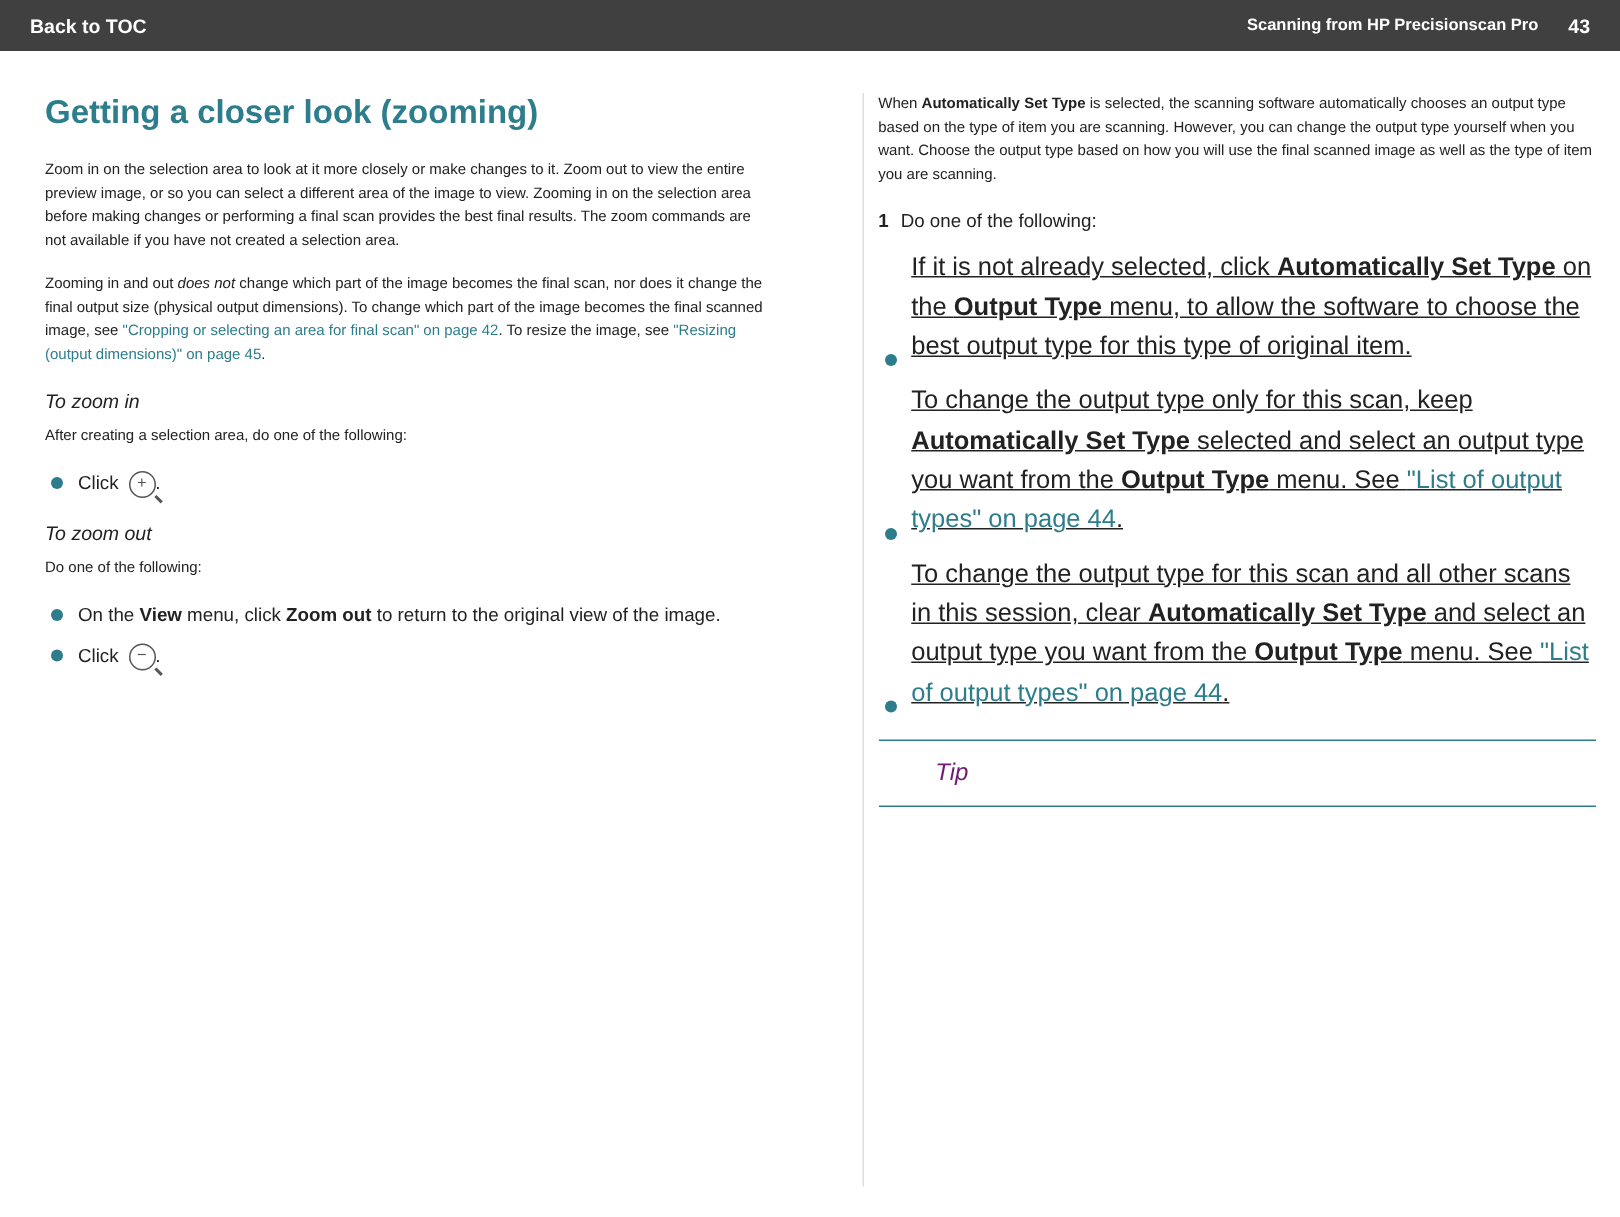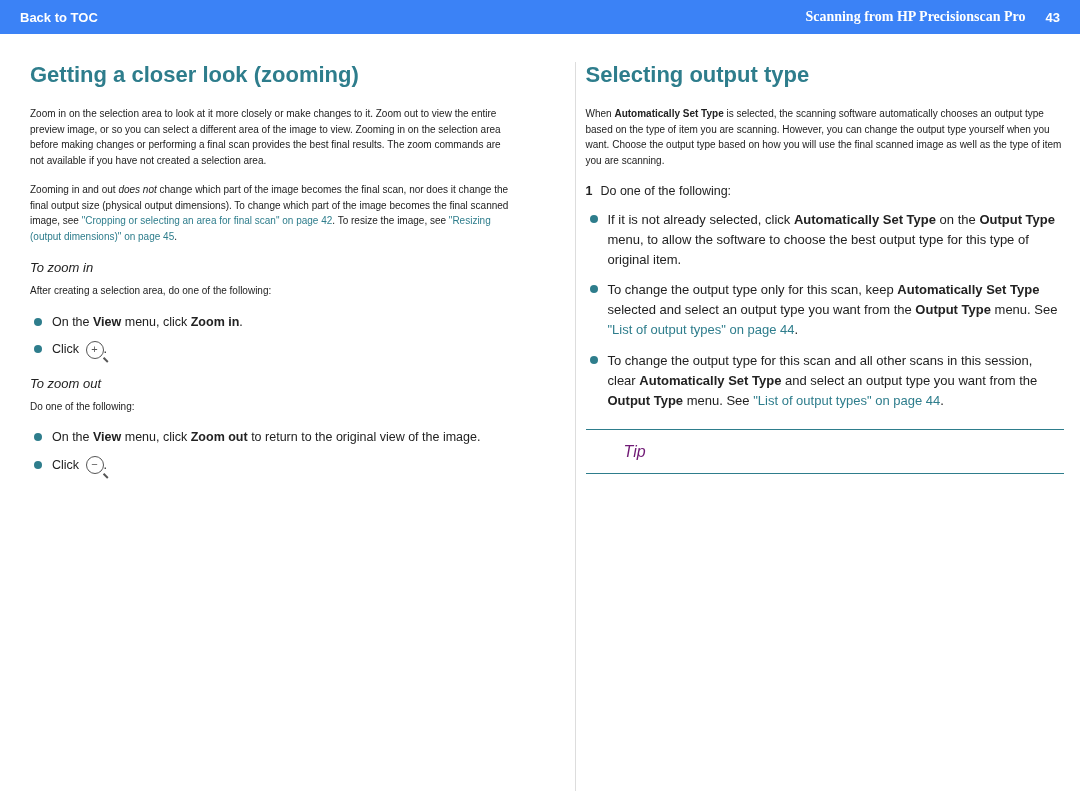--- a/index.html
+++ b/index.html
@@ -8,38 +8,37 @@
       font-size: 13px;
       color: #222;
       background: #fff;
       width: 1080px;
       height: 811px;
       overflow: hidden;
     }
 
     
     .header-bar {
-      background: #3b82f6;
+      background: #404040;
       display: flex;
       justify-content: space-between;
       align-items: center;
       padding: 6px 20px;
       height: 34px;
     }
     .header-back {
       color: #fff;
       font-size: 13px;
       font-weight: bold;
       text-decoration: none;
     }
     .header-title {
       color: #fff;
-      font-size: 14px;
-      font-weight: bold;
-      font-family: Liberation Serif, serif;
+      font-size: 11px;
+      font-weight: bold;
     }
     .header-page {
       color: #fff;
       font-size: 13px;
       font-weight: bold;
     }
 
     
     .main-content {
       display: flex;
@@ -172,24 +171,25 @@
     }
 
     
     .sub-bullet-list {
       list-style: none;
       padding-left: 4px;
       margin-top: 6px;
     }
     .sub-bullet-list li {
       display: flex;
-      align-items: flex-start;
+      align-items: flex-end;
       margin-bottom: 10px;
-      font-size: 13px;
-      line-height: 1.55;
+      font-size: 17px;
+      line-height: 1.55;
+      text-decoration: underline;
     }
 
     
     .tip-box {
       border-top: 1.5px solid #2e7d8c;
       border-bottom: 1.5px solid #2e7d8c;
       padding: 12px 10px;
       margin-top: 18px;
       display: flex;
       align-items: flex-start;
@@ -246,45 +246,40 @@
     <p class="body-text">
       Zooming in and out <em>does not</em> change which part of the image becomes the final scan, nor does it change the final output size (physical output dimensions). To change which part of the image becomes the final scanned image, see <a class="link-text">"Cropping or selecting an area for final scan" on page 42</a>. To resize the image, see <a class="link-text">"Resizing (output dimensions)" on page 45</a>.
     </p>
 
     <p class="italic-heading">To zoom in</p>
     <p class="body-text">After creating a selection area, do one of the following:</p>
 
     <ul class="bullet-list">
       <li>
         <span class="bullet-dot"></span>
-        <span>On the <strong>View</strong> menu, click <strong>Zoom in</strong>.</span>
-      </li>
-      <li>
-        <span class="bullet-dot"></span>
         <span>Click <span class="zoom-icon zoom-in-icon"></span>.</span>
       </li>
     </ul>
 
     <p class="italic-heading">To zoom out</p>
     <p class="body-text">Do one of the following:</p>
 
     <ul class="bullet-list">
       <li>
         <span class="bullet-dot"></span>
         <span>On the <strong>View</strong> menu, click <strong>Zoom out</strong> to return to the original view of the image.</span>
       </li>
       <li>
         <span class="bullet-dot"></span>
         <span>Click <span class="zoom-icon zoom-out-icon"></span>.</span>
       </li>
     </ul>
   </div>
 
   <div class="right-col">
-    <h1 class="section-title">Selecting output type</h1>
 
     <p class="body-text">
       When <strong>Automatically Set Type</strong> is selected, the scanning software automatically chooses an output type based on the type of item you are scanning. However, you can change the output type yourself when you want. Choose the output type based on how you will use the final scanned image as well as the type of item you are scanning.
     </p>
 
 
     <div class="numbered-item">
       <span class="num-label">1</span>
       <span>Do one of the following:</span>
     </div>

